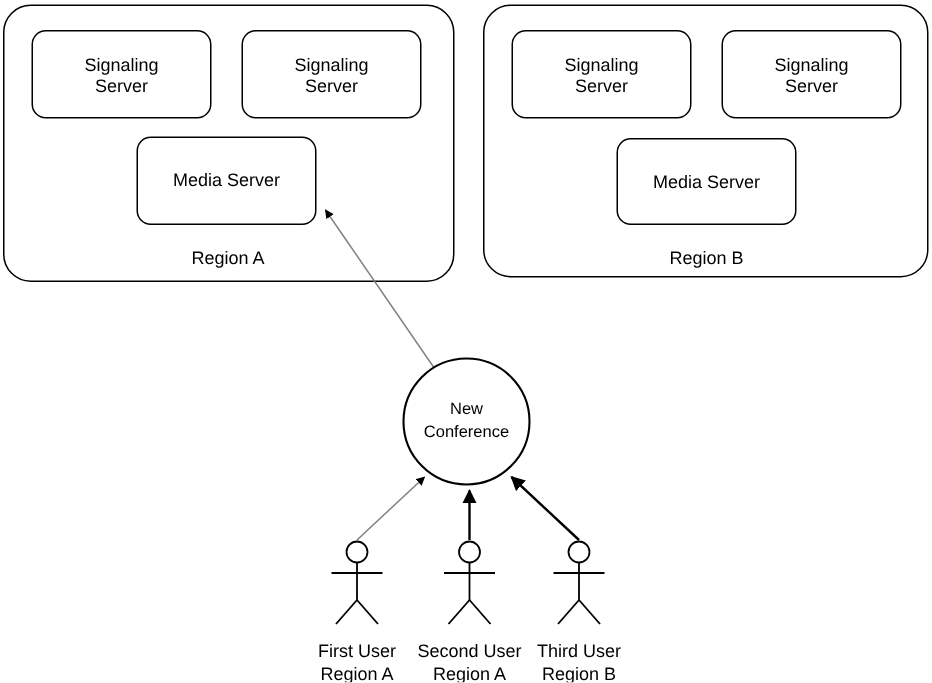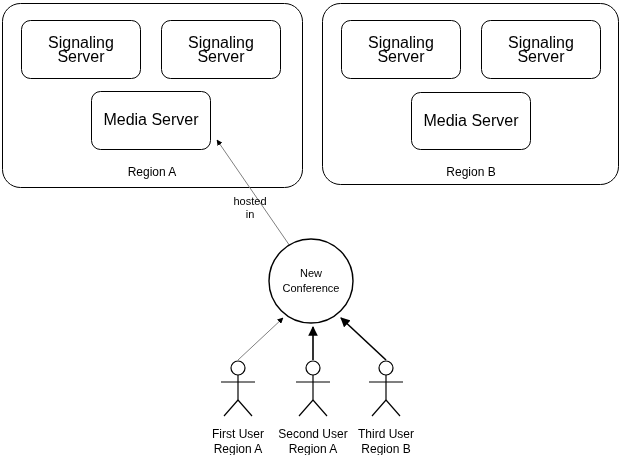--- a/index.html
+++ b/index.html
@@ -25,21 +25,21 @@
   .lbl {
     position: absolute;
     text-align: center;
     color: #000000;
     font-family: "Liberation Sans", sans-serif;
     font-size: 12px;
     line-height: 14px;
     white-space: pre-line;
     pointer-events: none;
   }
-  .lbl.box-label { font-size: 16px; }
+  .lbl.box-label { font-size: 12px; }
   .lbl.region-label { font-size: 12px; }
   .lbl.circle-label { font-size: 11px; line-height: 15px; }
   .lbl.edge-label { font-size: 11px; line-height: 13px; }
   .lbl.actor-label { font-size: 12px; line-height: 15px; }
 </style>
 </head>
 <body>
 
 <div id="canvas">
 
@@ -110,22 +110,20 @@
   <div class="lbl box-label" style="left:341px; top:36px; width:120px;">Signaling
 Server</div>
 
   <div class="lbl box-label" style="left:481px; top:36px; width:120px;">Signaling
 Server</div>
 
   <div class="lbl box-label" style="left:411px; top:114px; width:120px;">Media Server</div>
 
   <div class="lbl region-label" style="left:411px; top:165px; width:120px;">Region B</div>
 
-  <div class="lbl edge-label" style="left:214px; top:195px; width:72px;">hosted
-in</div>
 
   <div class="lbl circle-label" style="left:261px; top:266px; width:100px;">New
 Conference</div>
 
   <div class="lbl actor-label" style="left:193px; top:427px; width:90px;">First User
 Region A</div>
 
   <div class="lbl actor-label" style="left:265px; top:427px; width:96px;">Second User
 Region A</div>
 

